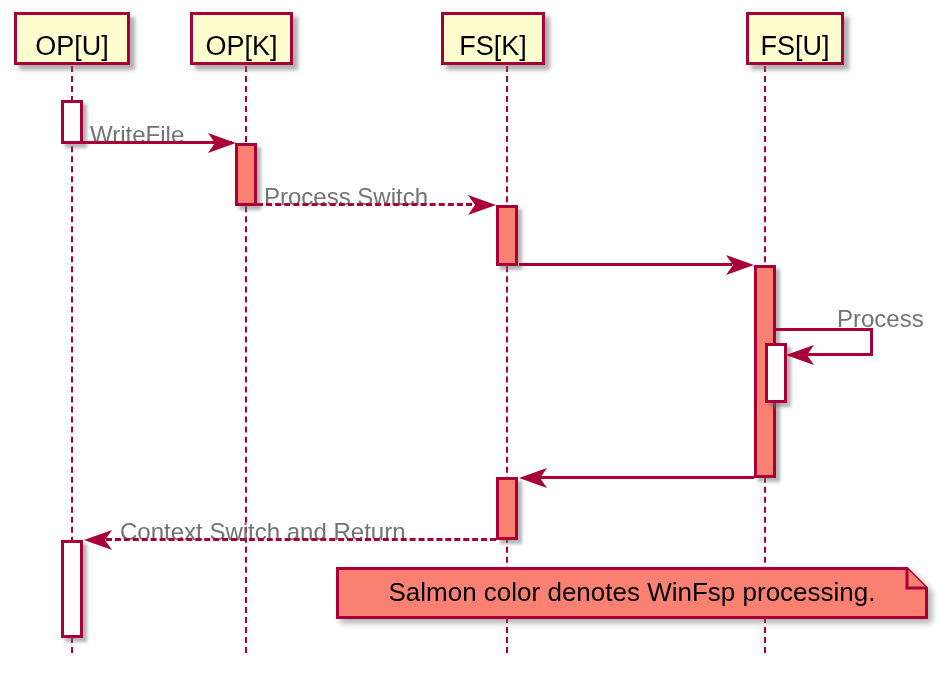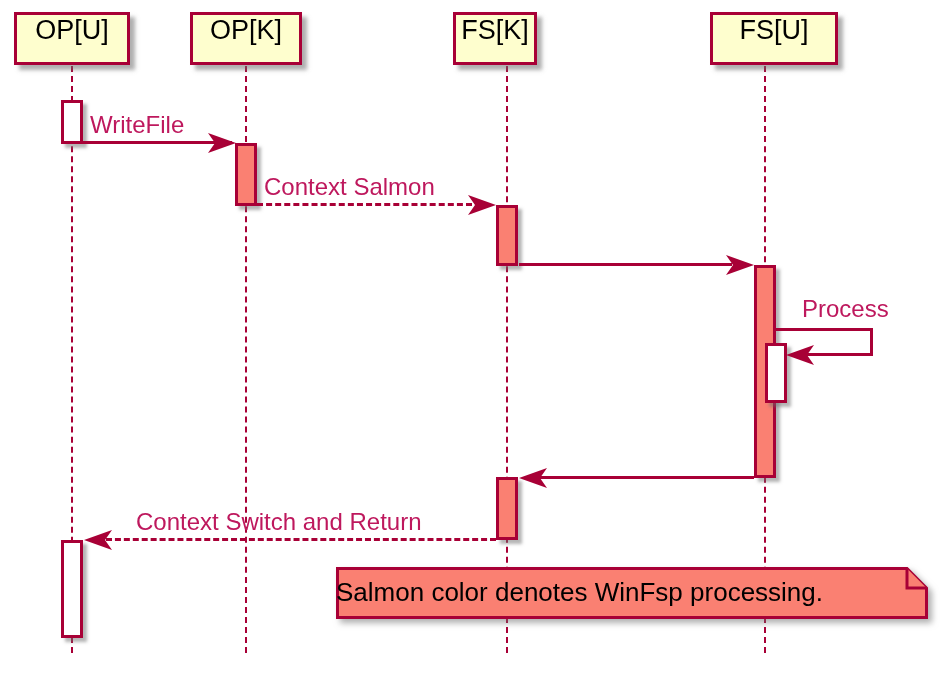--- a/index.html
+++ b/index.html
@@ -8,107 +8,107 @@
     font-family:"Liberation Sans", sans-serif; overflow:hidden;
   }
   .lifeline {
     position:absolute; top:66px; height:587px; width:0;
     border-left:2px dashed #A80036;
   }
   .participant {
     position:absolute; top:12px; height:53px; box-sizing:border-box;
     background:#FEFECE; border:3px solid #A80036;
     box-shadow:5px 5px 4px rgba(110,110,110,.55);
-    display:flex; align-items:flex-start; justify-content:center;
+    display:flex; align-items:flex-end; justify-content:center;
     font-size:27px; color:#000;
   }
   .bar {
     position:absolute; width:22px; box-sizing:border-box;
     border:3px solid #A80036;
     box-shadow:4px 4px 3px rgba(110,110,110,.5);
   }
   .bar.salmon { background:#FA8072; }
   .bar.plain  { background:#ffffff; }
   .msg-line { position:absolute; height:0; border-top:3px solid #A80036; }
   .msg-line.dashed { border-top-style:dashed; }
   .msg-vline { position:absolute; width:0; border-left:3px solid #A80036; }
   .msg-label {
-    position:absolute; font-size:24px; color:#be185d; white-space:nowrap;
+    position:absolute; font-size:24px; color:#737373; white-space:nowrap;margin-top:10px;
   }
   .arrowhead { position:absolute; width:28px; height:20px; }
   .note-box { position:absolute; left:336px; top:567px; width:592px; height:52px; }
   .note-box svg { position:absolute; left:0; top:0;
     filter:drop-shadow(4px 4px 3px rgba(110,110,110,.55)); }
   .note-text {
     position:absolute; left:0; top:0; width:592px; height:46px;
-    line-height:50px; text-align:left; font-size:26px; color:#000;
+    line-height:50px; text-align:center; font-size:26px; color:#000;
   }
 </style>
 </head>
 <body>
 
 <div id="canvas">
 
   <div class="lifeline" style="left:71px"></div>
   <div class="lifeline" style="left:245px"></div>
   <div class="lifeline" style="left:506px"></div>
   <div class="lifeline" style="left:764px"></div>
 
   <div class="participant" style="left:14px;width:116px">
     <span>OP[U]</span>
   </div>
-  <div class="participant" style="left:190px;width:112px">
+  <div class="participant" style="left:190px;width:103px">
     <span>OP[K]</span>
   </div>
-  <div class="participant" style="left:453px;width:84px">
+  <div class="participant" style="left:441px;width:104px">
     <span>FS[K]</span>
   </div>
-  <div class="participant" style="left:710px;width:128px">
+  <div class="participant" style="left:746px;width:98px">
     <span>FS[U]</span>
   </div>
 
   <div class="bar plain" style="left:61px;top:100px;height:44px"></div>
   <div class="bar salmon" style="left:235px;top:143px;height:63px"></div>
   <div class="bar salmon" style="left:496px;top:205px;height:61px"></div>
   <div class="bar salmon" style="left:754px;top:265px;height:213px"></div>
   <div class="bar plain" style="left:765px;top:343px;height:60px"></div>
   <div class="bar salmon" style="left:496px;top:477px;height:63px"></div>
   <div class="bar plain" style="left:61px;top:540px;height:98px"></div>
 
   <div class="msg-label" style="left:90px;top:111px">WriteFile</div>
   <div class="msg-line" style="left:83px;top:141px;width:149px"></div>
   <svg class="arrowhead" style="left:208px;top:133px" viewBox="0 0 28 20">
     <polygon points="0,0 28,10 0,20 7,10" fill="#A80036"></polygon>
   </svg>
 
-  <div class="msg-label" style="left:264px;top:173px">Context Salmon</div>
+  <div class="msg-label" style="left:264px;top:173px">Process Switch</div>
   <div class="msg-line dashed" style="left:257px;top:203px;width:215px"></div>
   <svg class="arrowhead" style="left:468px;top:195px" viewBox="0 0 28 20">
     <polygon points="0,0 28,10 0,20 7,10" fill="#A80036"></polygon>
   </svg>
 
   <div class="msg-line" style="left:519px;top:263px;width:213px"></div>
   <svg class="arrowhead" style="left:726px;top:255px" viewBox="0 0 28 20">
     <polygon points="0,0 28,10 0,20 7,10" fill="#A80036"></polygon>
   </svg>
 
-  <div class="msg-label" style="left:802px;top:295px">Process</div>
+  <div class="msg-label" style="left:837px;top:295px">Process</div>
   <div class="msg-line" style="left:776px;top:328px;width:97px"></div>
   <div class="msg-vline" style="left:870px;top:328px;height:28px"></div>
   <div class="msg-line" style="left:802px;top:353px;width:71px"></div>
   <svg class="arrowhead" style="left:786px;top:345px" viewBox="0 0 28 20">
     <polygon points="28,0 0,10 28,20 21,10" fill="#A80036"></polygon>
   </svg>
 
   <div class="msg-line" style="left:540px;top:476px;width:214px"></div>
   <svg class="arrowhead" style="left:519px;top:468px" viewBox="0 0 28 20">
     <polygon points="28,0 0,10 28,20 21,10" fill="#A80036"></polygon>
   </svg>
 
-  <div class="msg-label" style="left:136px;top:508px">Context Switch and Return</div>
+  <div class="msg-label" style="left:120px;top:508px">Context Switch and Return</div>
   <div class="msg-line dashed" style="left:106px;top:538px;width:390px"></div>
   <svg class="arrowhead" style="left:84px;top:530px" viewBox="0 0 28 20">
     <polygon points="28,0 0,10 28,20 21,10" fill="#A80036"></polygon>
   </svg>
 
   <div class="note-box">
     <svg width="592" height="52" viewBox="0 0 592 52">
       <path d="M1.5,1.5 L571,1.5 L590.5,21 L590.5,50.5 L1.5,50.5 Z" fill="#FA8072" stroke="#A80036" stroke-width="3"></path>
       <path d="M571,1.5 L571,21 L590.5,21" fill="#FA8072" stroke="#A80036" stroke-width="3"></path>
     </svg>

